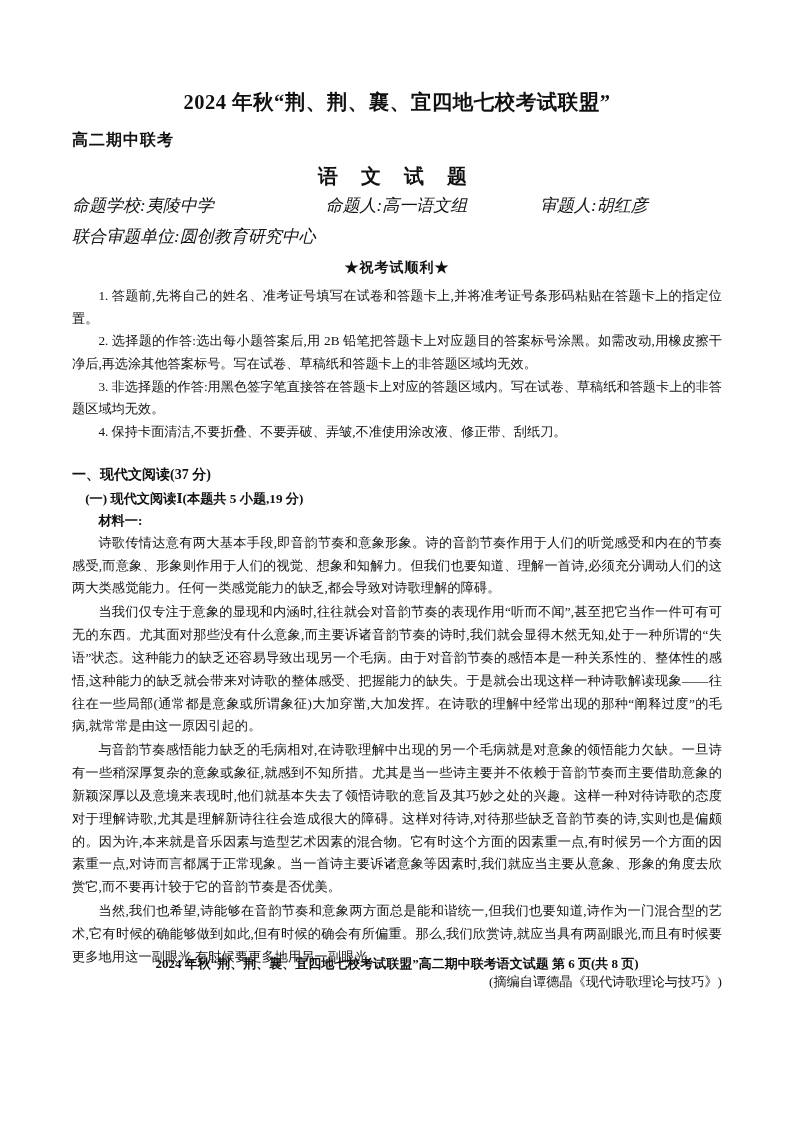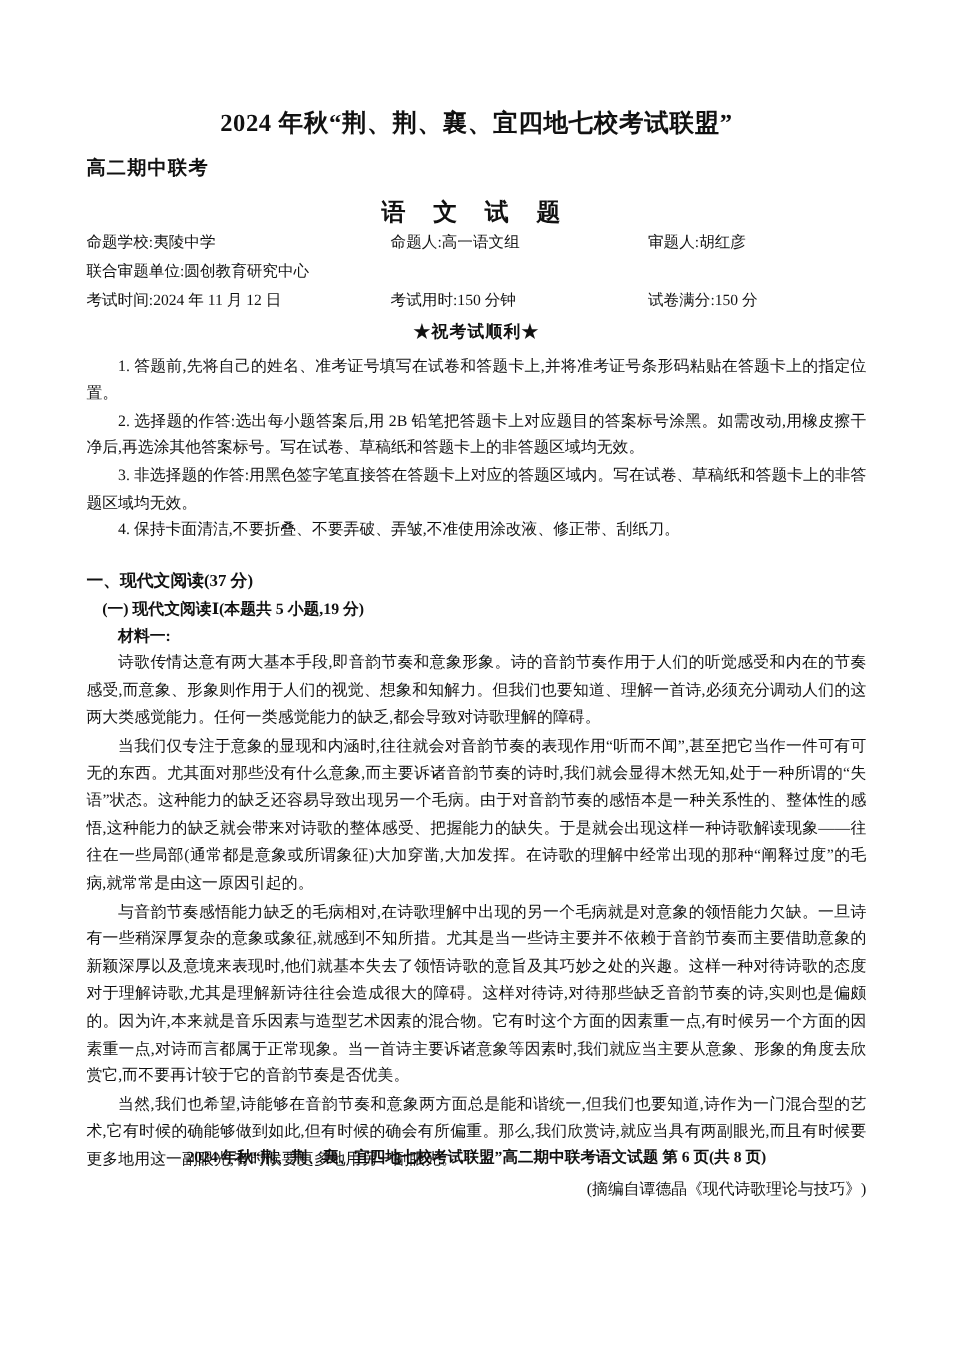--- a/index.html
+++ b/index.html
@@ -42,21 +42,22 @@
   .title-subject {
     text-align: center;
     font-size: 20px;
     font-weight: bold;
     letter-spacing: 9px;
     margin-bottom: 0;
   }
 
   
   .meta {
-    font-size: 13px;
+    font-size: 17px;
+    font-style: italic;
     font-family: "Liberation Serif", "DejaVu Serif", serif;
     line-height: 1.85;
   }
   .meta-row {
     display: flex;
     width: 100%;
   }
   .meta-row .c1 { width: 39%; }
   .meta-row .c2 { width: 33%; }
   .meta-row .c3 { width: 28%; }
@@ -139,25 +140,20 @@
 
   <div class="meta">
     <div class="meta-row">
       <div class="c1">命题学校:夷陵中学</div>
       <div class="c2">命题人:高一语文组</div>
       <div class="c3">审题人:胡红彦</div>
     </div>
     <div class="meta-row single">
       <div class="c1">联合审题单位:圆创教育研究中心</div>
     </div>
-    <div class="meta-row">
-      <div class="c1">考试时间:2024 年 11 月 12 日</div>
-      <div class="c2">考试用时:150 分钟</div>
-      <div class="c3">试卷满分:150 分</div>
-    </div>
   </div>
 
   <div class="wish">★祝考试顺利★</div>
 
   <div class="notice-item">1. 答题前,先将自己的姓名、准考证号填写在试卷和答题卡上,并将准考证号条形码粘贴在答题卡上的指定位置。</div>
   <div class="notice-item">2. 选择题的作答:选出每小题答案后,用 2B 铅笔把答题卡上对应题目的答案标号涂黑。如需改动,用橡皮擦干净后,再选涂其他答案标号。写在试卷、草稿纸和答题卡上的非答题区域均无效。</div>
   <div class="notice-item">3. 非选择题的作答:用黑色签字笔直接答在答题卡上对应的答题区域内。写在试卷、草稿纸和答题卡上的非答题区域均无效。</div>
   <div class="notice-item">4. 保持卡面清洁,不要折叠、不要弄破、弄皱,不准使用涂改液、修正带、刮纸刀。</div>
 
   <div class="section-head">一、现代文阅读(37 分)</div>

